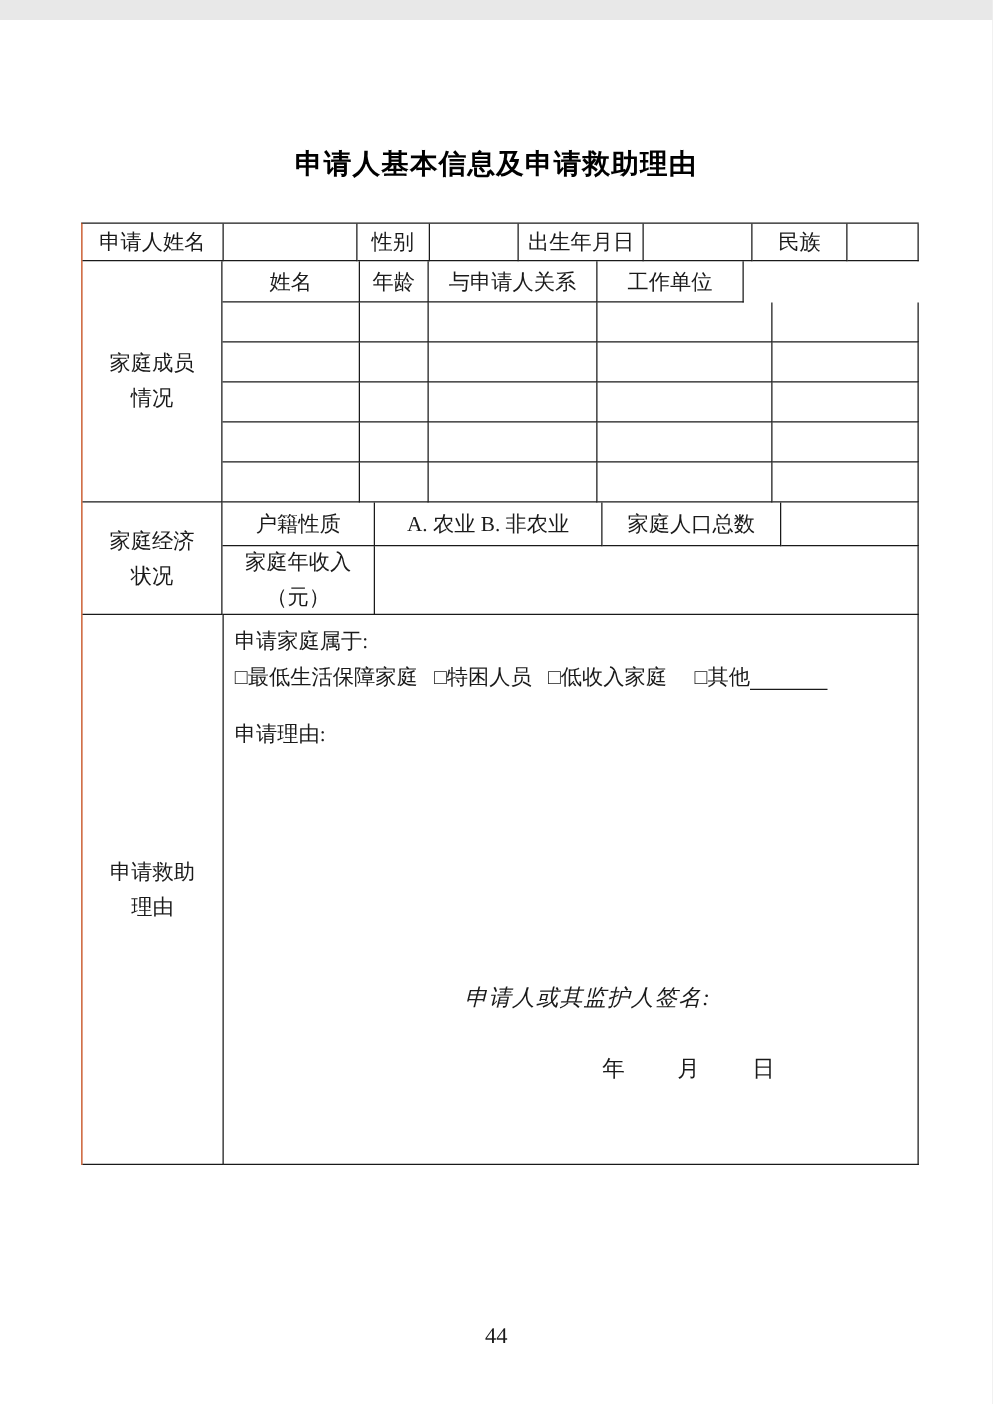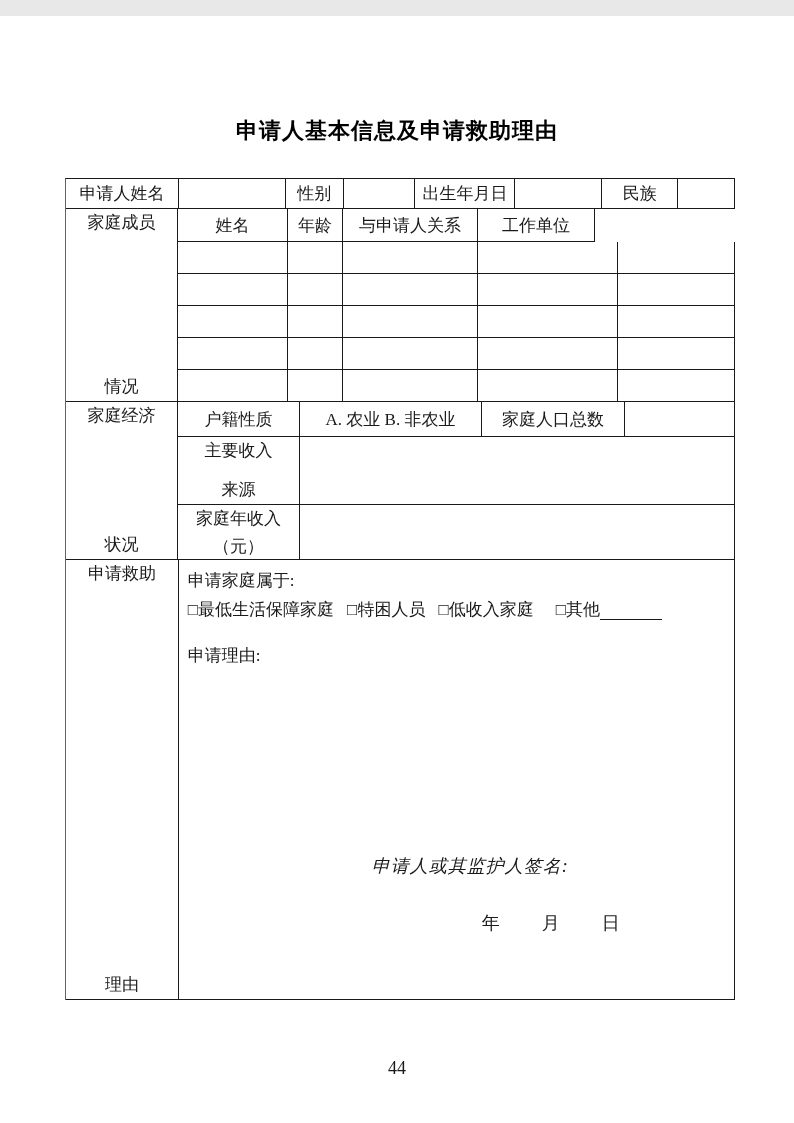--- a/index.html
+++ b/index.html
@@ -34,21 +34,21 @@
   .t-row { display: flex; }
   .c {
     border-right: 1px solid #1a1a1a;
     border-bottom: 1px solid #1a1a1a;
     display: flex;
     align-items: center;
     justify-content: center;
     text-align: center;
     overflow: hidden;
   }
-  .stack { flex-direction: column; line-height: 28px; justify-content: space-between; }
+  .stack { flex-direction: column; line-height: 28px; }
   .sec-body { display: flex; flex-direction: column; width: 557px; }
   .d-content {
     position: relative;
     display: block;
     width: 557px; height: 440px;
     text-align: left;
   }
   .belongs { position: absolute; top: 6px; left: 9px; line-height: 29px; white-space: nowrap; }
   .cbx-row { display: flex; align-items: baseline; }
   .cbx-row .opt { margin-right: 13px; white-space: nowrap; }
@@ -146,27 +146,20 @@
         <div>家庭经济</div>
         <div>状况</div>
       </div>
       <div class="sec-body">
         <div class="t-row" style="height:35px">
           <div class="c" style="width:122px">户籍性质</div>
           <div class="c" style="width:182px">A. 农业 B. 非农业</div>
           <div class="c" style="width:143px">家庭人口总数</div>
           <div class="c" style="width:110px"></div>
         </div>
-        <div class="t-row" style="height:68px">
-          <div class="c stack" style="width:122px">
-            <div>主要收入</div>
-            <div>来源</div>
-          </div>
-          <div class="c" style="width:435px"></div>
-        </div>
         <div class="t-row" style="height:55px">
           <div class="c stack" style="width:122px">
             <div>家庭年收入</div>
             <div>（元）</div>
           </div>
           <div class="c" style="width:435px"></div>
         </div>
       </div>
     </div>
 

